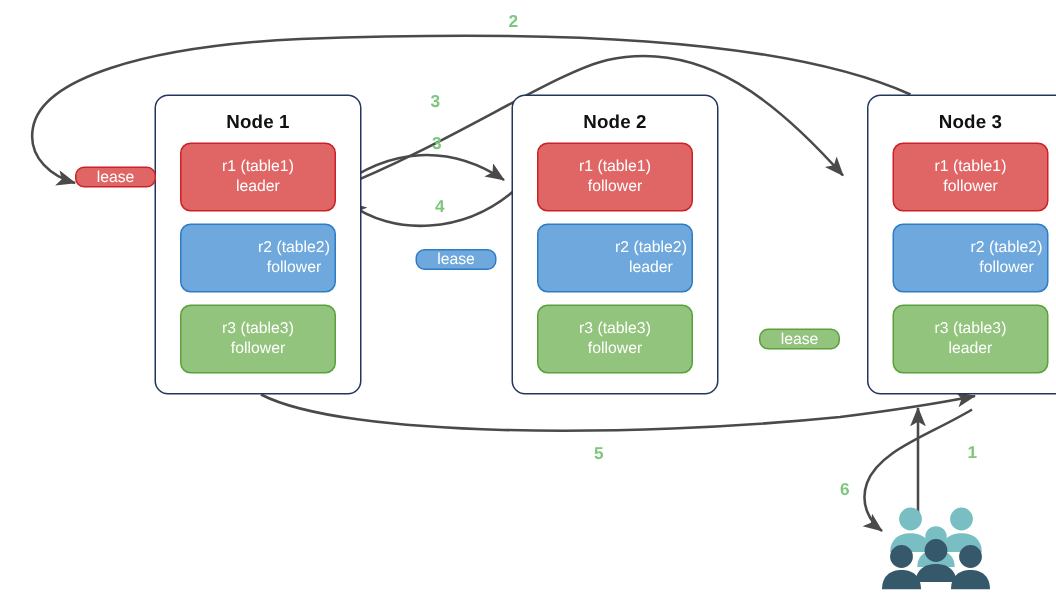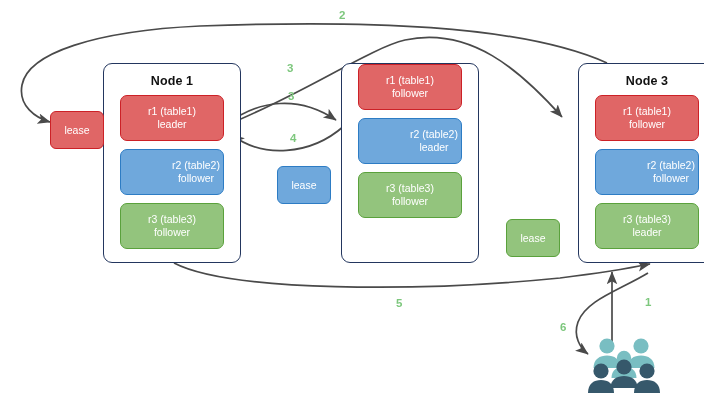--- a/index.html
+++ b/index.html
@@ -67,21 +67,21 @@
     box-sizing: border-box;
     border-radius: 6px;
     border-width: 1.4px;
     border-style: solid;
     color: #ffffff;
     font-size: 10.5px;
     display: flex;
     align-items: center;
     justify-content: center;
     z-index: 4;
-    height: 38px;
+    height: 14px;
     width: 54px;
   }
   .lease.red   { background: #e06666; border-color: #cc2127; }
   .lease.blue  { background: #6fa8dc; border-color: #2d7cc4; }
   .lease.green { background: #93c47d; border-color: #5aa13c; }
   .step-label {
     position: absolute;
     font-size: 11.5px;
     font-weight: bold;
     color: #7dc77d;
@@ -125,20 +125,21 @@
       <span class="range-line">r2 (table2)</span>
       <span class="range-line">follower</span>
     </div>
     <div class="range green">
       <span class="range-line">r3 (table3)</span>
       <span class="range-line">follower</span>
     </div>
   </div>
 
   <div class="node" style="left:341px; top:63px; width:138px; height:200px;">
+    <div class="node-title">Node 2</div>
     <div class="range red">
       <span class="range-line">r1 (table1)</span>
       <span class="range-line">follower</span>
     </div>
     <div class="range blue">
       <span class="range-line">r2 (table2)</span>
       <span class="range-line">leader</span>
     </div>
     <div class="range green">
       <span class="range-line">r3 (table3)</span>

